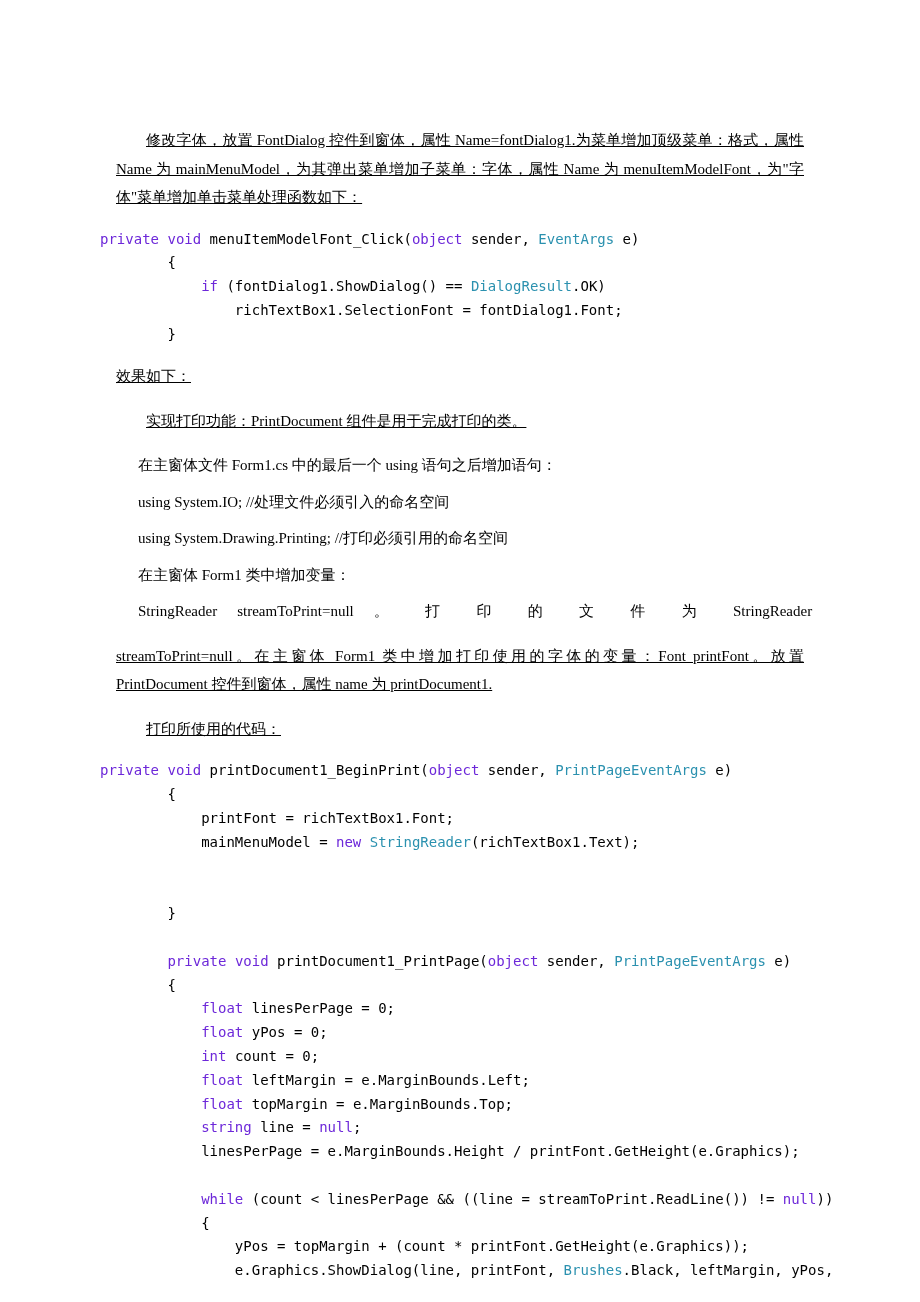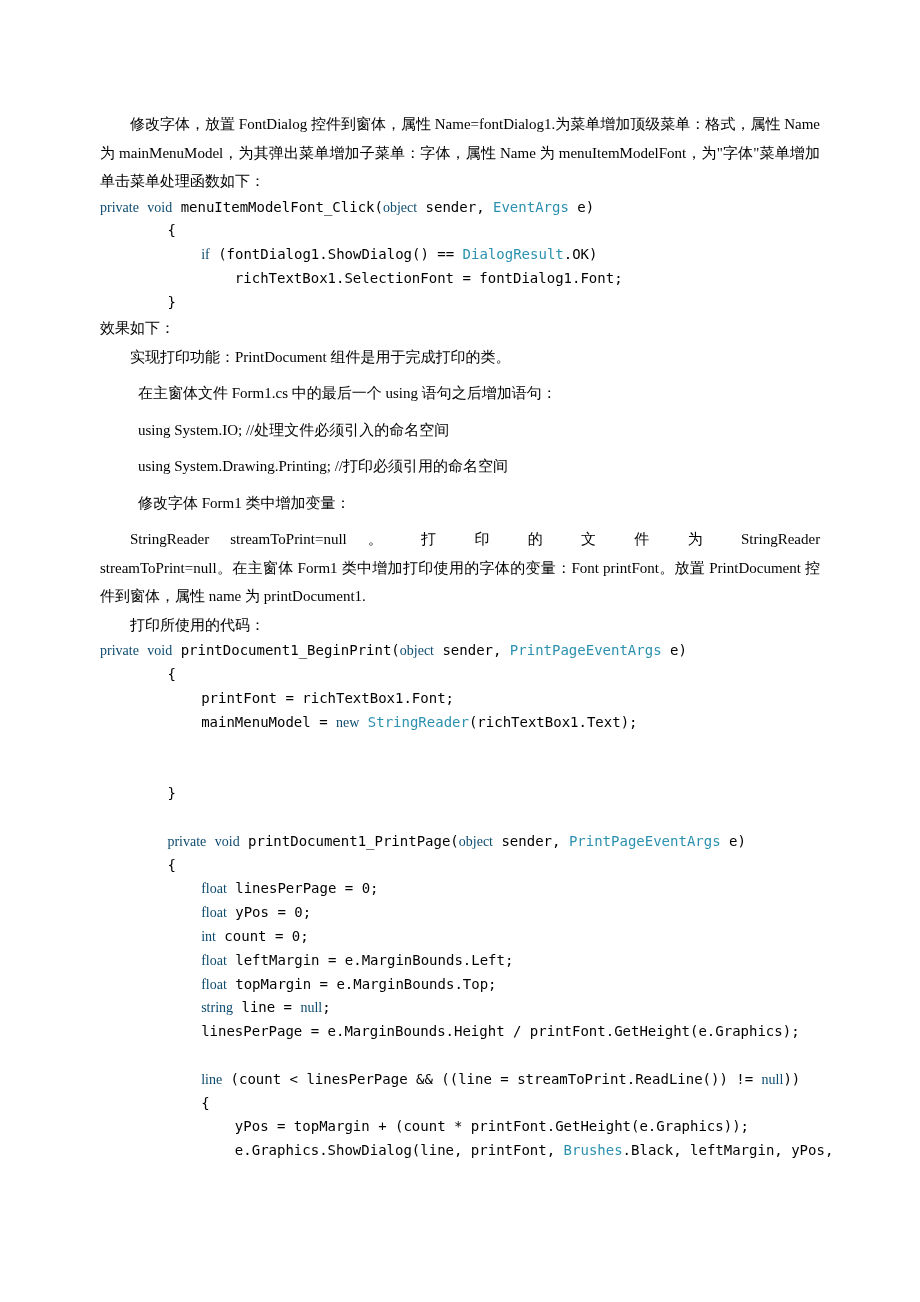--- a/index.html
+++ b/index.html
@@ -8,61 +8,62 @@
     padding: 110px 100px 60px 100px;
     font-family: "SimSun", "宋体", serif;
     font-size: 15px;
     line-height: 1.9;
     color: #000;
     width: 920px;
     box-sizing: border-box;
   }
   .para {
     text-align: justify;
-    margin: 0;
+    margin: 16px;
+    text-decoration: underline;
   }
   .indent {
     text-indent: 2em;
   }
   .sub-indent {
     padding-left: 2em;
     margin: 8px;
   }
   .code {
     font-family: "SimSun", "宋体", monospace;
     font-size: 14px;
     line-height: 1.7;
     white-space: pre;
     margin: 0;
   }
-  .kw { color: #0c4a6e; font-family: Liberation Serif, serif; }
+  .kw { color: #6d28d9; }
   .type { color: #2b91af; }
   .justify-line {
     text-align: justify;
     text-align-last: justify;
-    margin: 0;
+    margin: 8px;
   }
 </style>
 </head>
 <body>
 
 <p class="para indent">修改字体，放置 FontDialog 控件到窗体，属性 Name=fontDialog1.为菜单增加顶级菜单：格式，属性 Name 为 mainMenuModel，为其弹出菜单增加子菜单：字体，属性 Name 为 menuItemModelFont，为"字体"菜单增加单击菜单处理函数如下：</p>
 
 <div class="code"><span class="kw">private</span><span> </span><span class="kw">void</span><span> menuItemModelFont_Click(</span><span class="kw">object</span><span> sender, </span><span class="type">EventArgs</span><span> e)</span></div>
 <div class="code">        {</div>
 <div class="code"><span>            </span><span class="kw">if</span><span> (fontDialog1.ShowDialog() == </span><span class="type">DialogResult</span><span>.OK)</span></div>
 <div class="code">                richTextBox1.SelectionFont = fontDialog1.Font;</div>
 <div class="code">        }</div>
 
 <p class="para">效果如下：</p>
 <p class="para indent">实现打印功能：PrintDocument 组件是用于完成打印的类。</p>
 <p class="sub-indent">在主窗体文件 Form1.cs 中的最后一个 using 语句之后增加语句：</p>
 <p class="sub-indent">using System.IO;      //处理文件必须引入的命名空间</p>
 <p class="sub-indent">using System.Drawing.Printing; //打印必须引用的命名空间</p>
-<p class="sub-indent"> 修改字体 Form1 类中增加变量：</p>
+<p class="sub-indent"> 在主窗体 Form1 类中增加变量：</p>
 
 <p class="justify-line" style="padding-left:2em;">
 <span>StringReader</span>
 <span>streamToPrint=null</span>
 <span>。</span>
 <span>打</span>
 <span>印</span>
 <span>的</span>
 <span>文</span>
 <span>件</span>
@@ -85,16 +86,16 @@
 <div class="code"><span>        </span><span class="kw">private</span><span> </span><span class="kw">void</span><span> printDocument1_PrintPage(</span><span class="kw">object</span><span> sender, </span><span class="type">PrintPageEventArgs</span><span> e)</span></div>
 <div class="code">        {</div>
 <div class="code"><span>            </span><span class="kw">float</span><span> linesPerPage = 0;</span></div>
 <div class="code"><span>            </span><span class="kw">float</span><span> yPos = 0;</span></div>
 <div class="code"><span>            </span><span class="kw">int</span><span> count = 0;</span></div>
 <div class="code"><span>            </span><span class="kw">float</span><span> leftMargin = e.MarginBounds.Left;</span></div>
 <div class="code"><span>            </span><span class="kw">float</span><span> topMargin = e.MarginBounds.Top;</span></div>
 <div class="code"><span>            </span><span class="kw">string</span><span> line = </span><span class="kw">null</span><span>;</span></div>
 <div class="code">            linesPerPage = e.MarginBounds.Height / printFont.GetHeight(e.Graphics);</div>
 <div class="code">&nbsp;</div>
-<div class="code"><span>            </span><span class="kw">line</span><span> (count &lt; linesPerPage &amp;&amp; ((line = streamToPrint.ReadLine()) != </span><span class="kw">null</span><span>))</span></div>
+<div class="code"><span>            </span><span class="kw">while</span><span> (count &lt; linesPerPage &amp;&amp; ((line = streamToPrint.ReadLine()) != </span><span class="kw">null</span><span>))</span></div>
 <div class="code">            {</div>
 <div class="code">                yPos = topMargin + (count * printFont.GetHeight(e.Graphics));</div>
 <div class="code"><span>                e.Graphics.ShowDialog(line, printFont, </span><span class="type">Brushes</span><span>.Black, leftMargin, yPos,</span></div>
 
 </body></html>

